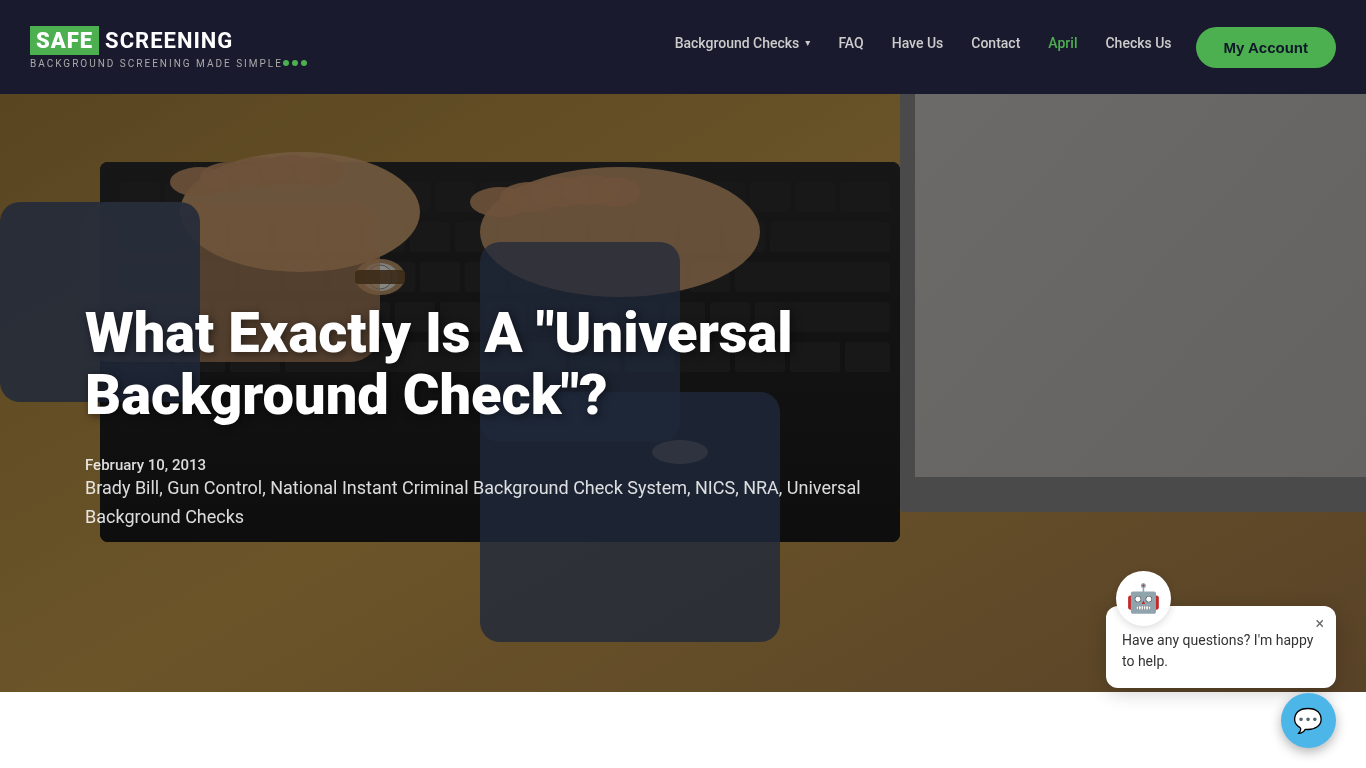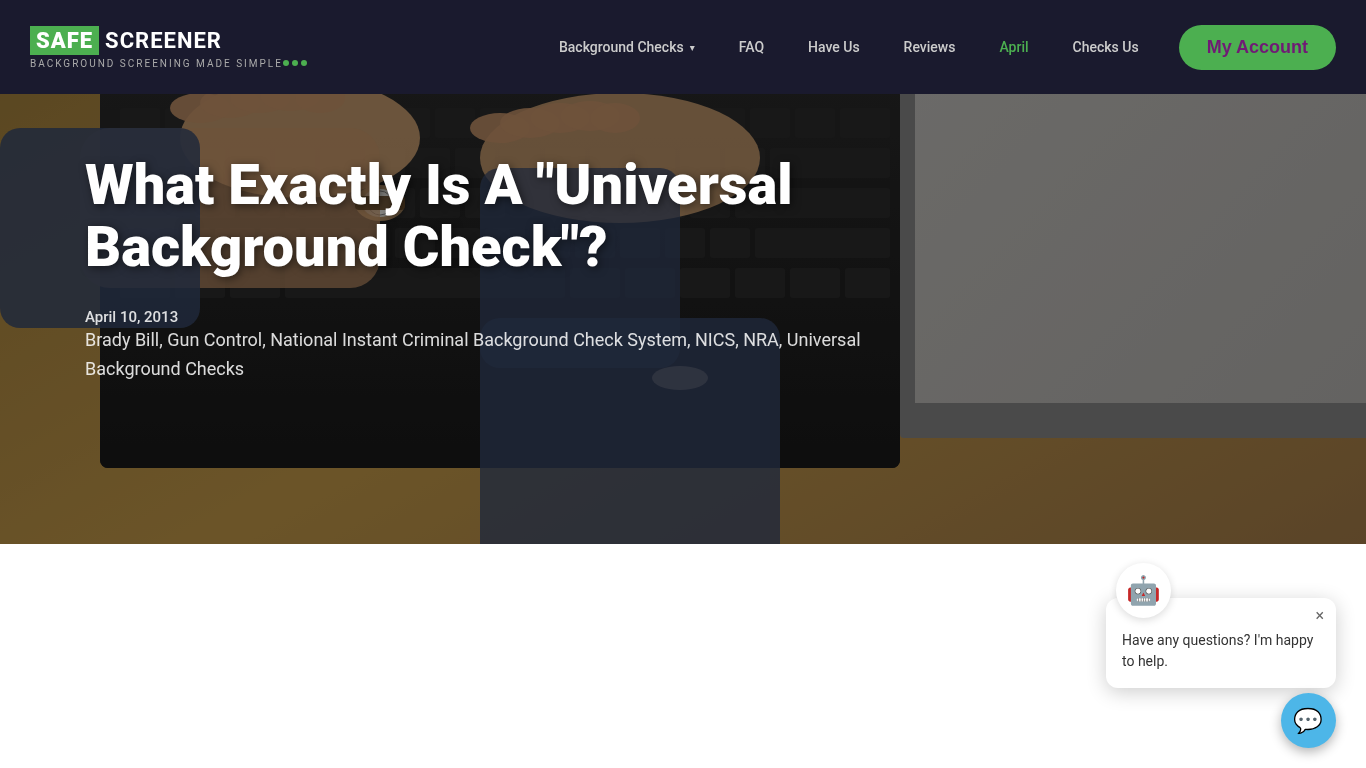--- a/index.html
+++ b/index.html
@@ -75,22 +75,22 @@
 
     .tagline-dot {
       width: 6px;
       height: 6px;
       border-radius: 50%;
       background: #4caf50;
     }
 
     nav {
       display: flex;
-      align-items: center;
-      gap: 16px;
+      align-items: flex-start;
+      gap: 0;
     }
 
     .nav-item {
       color: #cccccc;
       font-size: 14px;
       font-weight: 500;
       padding: 8px 14px;
       cursor: pointer;
       text-decoration: none;
       display: flex;
@@ -103,36 +103,36 @@
       color: #4caf50;
     }
 
     .nav-item .chevron {
       font-size: 10px;
       margin-left: 2px;
     }
 
     .my-account-btn {
       background: #4caf50;
-      color: #701a75;
-      font-size: 18px;
+      color: #0f172a;
+      font-size: 15px;
       font-weight: 600;
       padding: 12px 28px;
       border-radius: 30px;
       border: none;
       cursor: pointer;
       white-space: nowrap;
       margin-left: 10px;
     }
 
     
     .hero {
       position: relative;
       width: 1366px;
-      height: 544px;
+      height: 692px;
       overflow: hidden;
     }
 
     
     .photo-bg {
       position: absolute;
       top: 0;
       left: 0;
       width: 100%;
       height: 100%;
@@ -216,21 +216,21 @@
     }
 
     .bot-icon {
       font-size: 28px;
     }
 
     .chat-message {
       font-size: 14px;
       color: #333;
       line-height: 1.5;
-      margin-top: 16px;
+      margin-top: 8px;
     }
 
     
     .chat-button {
       position: fixed;
       bottom: 20px;
       right: 30px;
       width: 55px;
       height: 55px;
       background: #4db6e8;
@@ -394,21 +394,21 @@
 
     <rect x="355" y="308" width="50" height="14" rx="4" fill="#6b4c2a" opacity="0.9"></rect>
 
     <rect width="1366" height="768" fill="rgba(0,0,0,0.45)"></rect>
   </svg>
 
   <header>
     <div class="logo-area">
       <div class="logo-text">
         <span class="logo-safe">SAFE</span>
-        <span class="logo-screener">SCREENER</span>
+        <span class="logo-screener">SCREENING</span>
       </div>
       <div class="logo-tagline">
         <span>BACKGROUND SCREENING MADE SIMPLE</span>
         <div class="tagline-dots">
           <div class="tagline-dot"></div>
           <div class="tagline-dot"></div>
           <div class="tagline-dot"></div>
         </div>
       </div>
     </div>
@@ -418,36 +418,36 @@
         <span>Background Checks</span>
         <span class="chevron">▾</span>
       </a>
       <a class="nav-item">
         <span>FAQ</span>
       </a>
       <a class="nav-item">
         <span>Have Us</span>
       </a>
       <a class="nav-item">
-        <span>Reviews</span>
+        <span>Contact</span>
       </a>
       <a class="nav-item active">
         <span>April</span>
       </a>
       <a class="nav-item">
         <span>Checks Us</span>
       </a>
       <button class="my-account-btn">My Account</button>
     </nav>
   </header>
 
   <div class="hero-content">
     <h1 class="hero-title">What Exactly Is A "Universal Background Check"?</h1>
     <div class="hero-meta">
-      <span class="meta-date">April 10, 2013</span>
+      <span class="meta-date">February 10, 2013</span>
       <span class="meta-tags">Brady Bill, Gun Control, National Instant Criminal Background Check System, NICS, NRA, Universal Background Checks</span>
     </div>
   </div>
 
   <div class="chat-widget">
     <div class="chat-bot-avatar">
       <span class="bot-icon">🤖</span>
     </div>
     <span class="chat-close">×</span>
     <p class="chat-message">Have any questions? I'm happy to help.</p>

